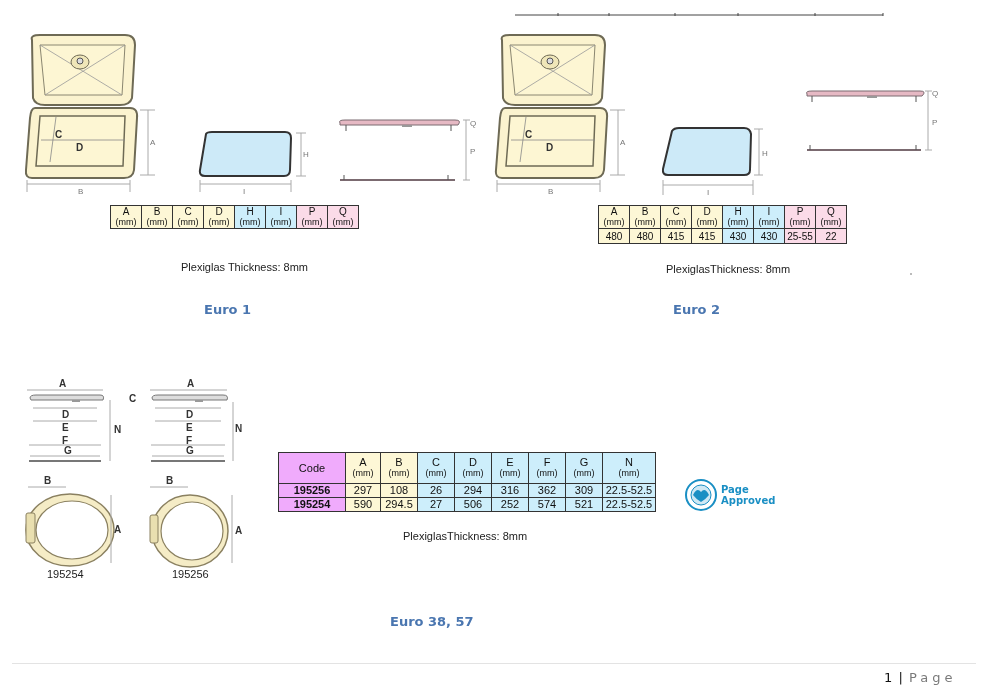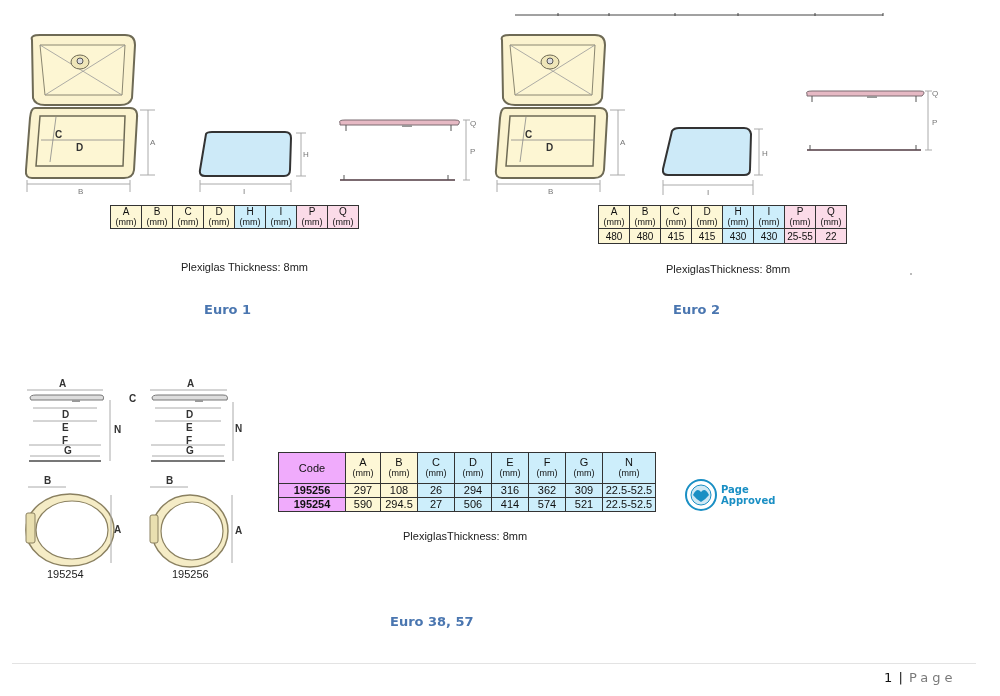--- a/index.html
+++ b/index.html
@@ -254,21 +254,21 @@
     <td class="b">362</td>
     <td class="b">309</td>
     <td class="b">22.5-52.5</td>
   </tr>
   <tr style="height:14px">
     <td class="w" style="font-weight:bold">195254</td>
     <td class="y">590</td>
     <td class="y">294.5</td>
     <td class="b">27</td>
     <td class="b">506</td>
-    <td class="b">414</td>
+    <td class="b">252</td>
     <td class="b">574</td>
     <td class="b">521</td>
     <td class="b">22.5-52.5</td>
   </tr>
 </tbody>
   </table>
 <div class="abs note" style="left:403px;top:530px;">PlexiglasThickness: 8mm</div>
 
 <div class="abs" style="left:683px;top:478px;display:flex;align-items:center;">
   <svg width="36" height="34">

